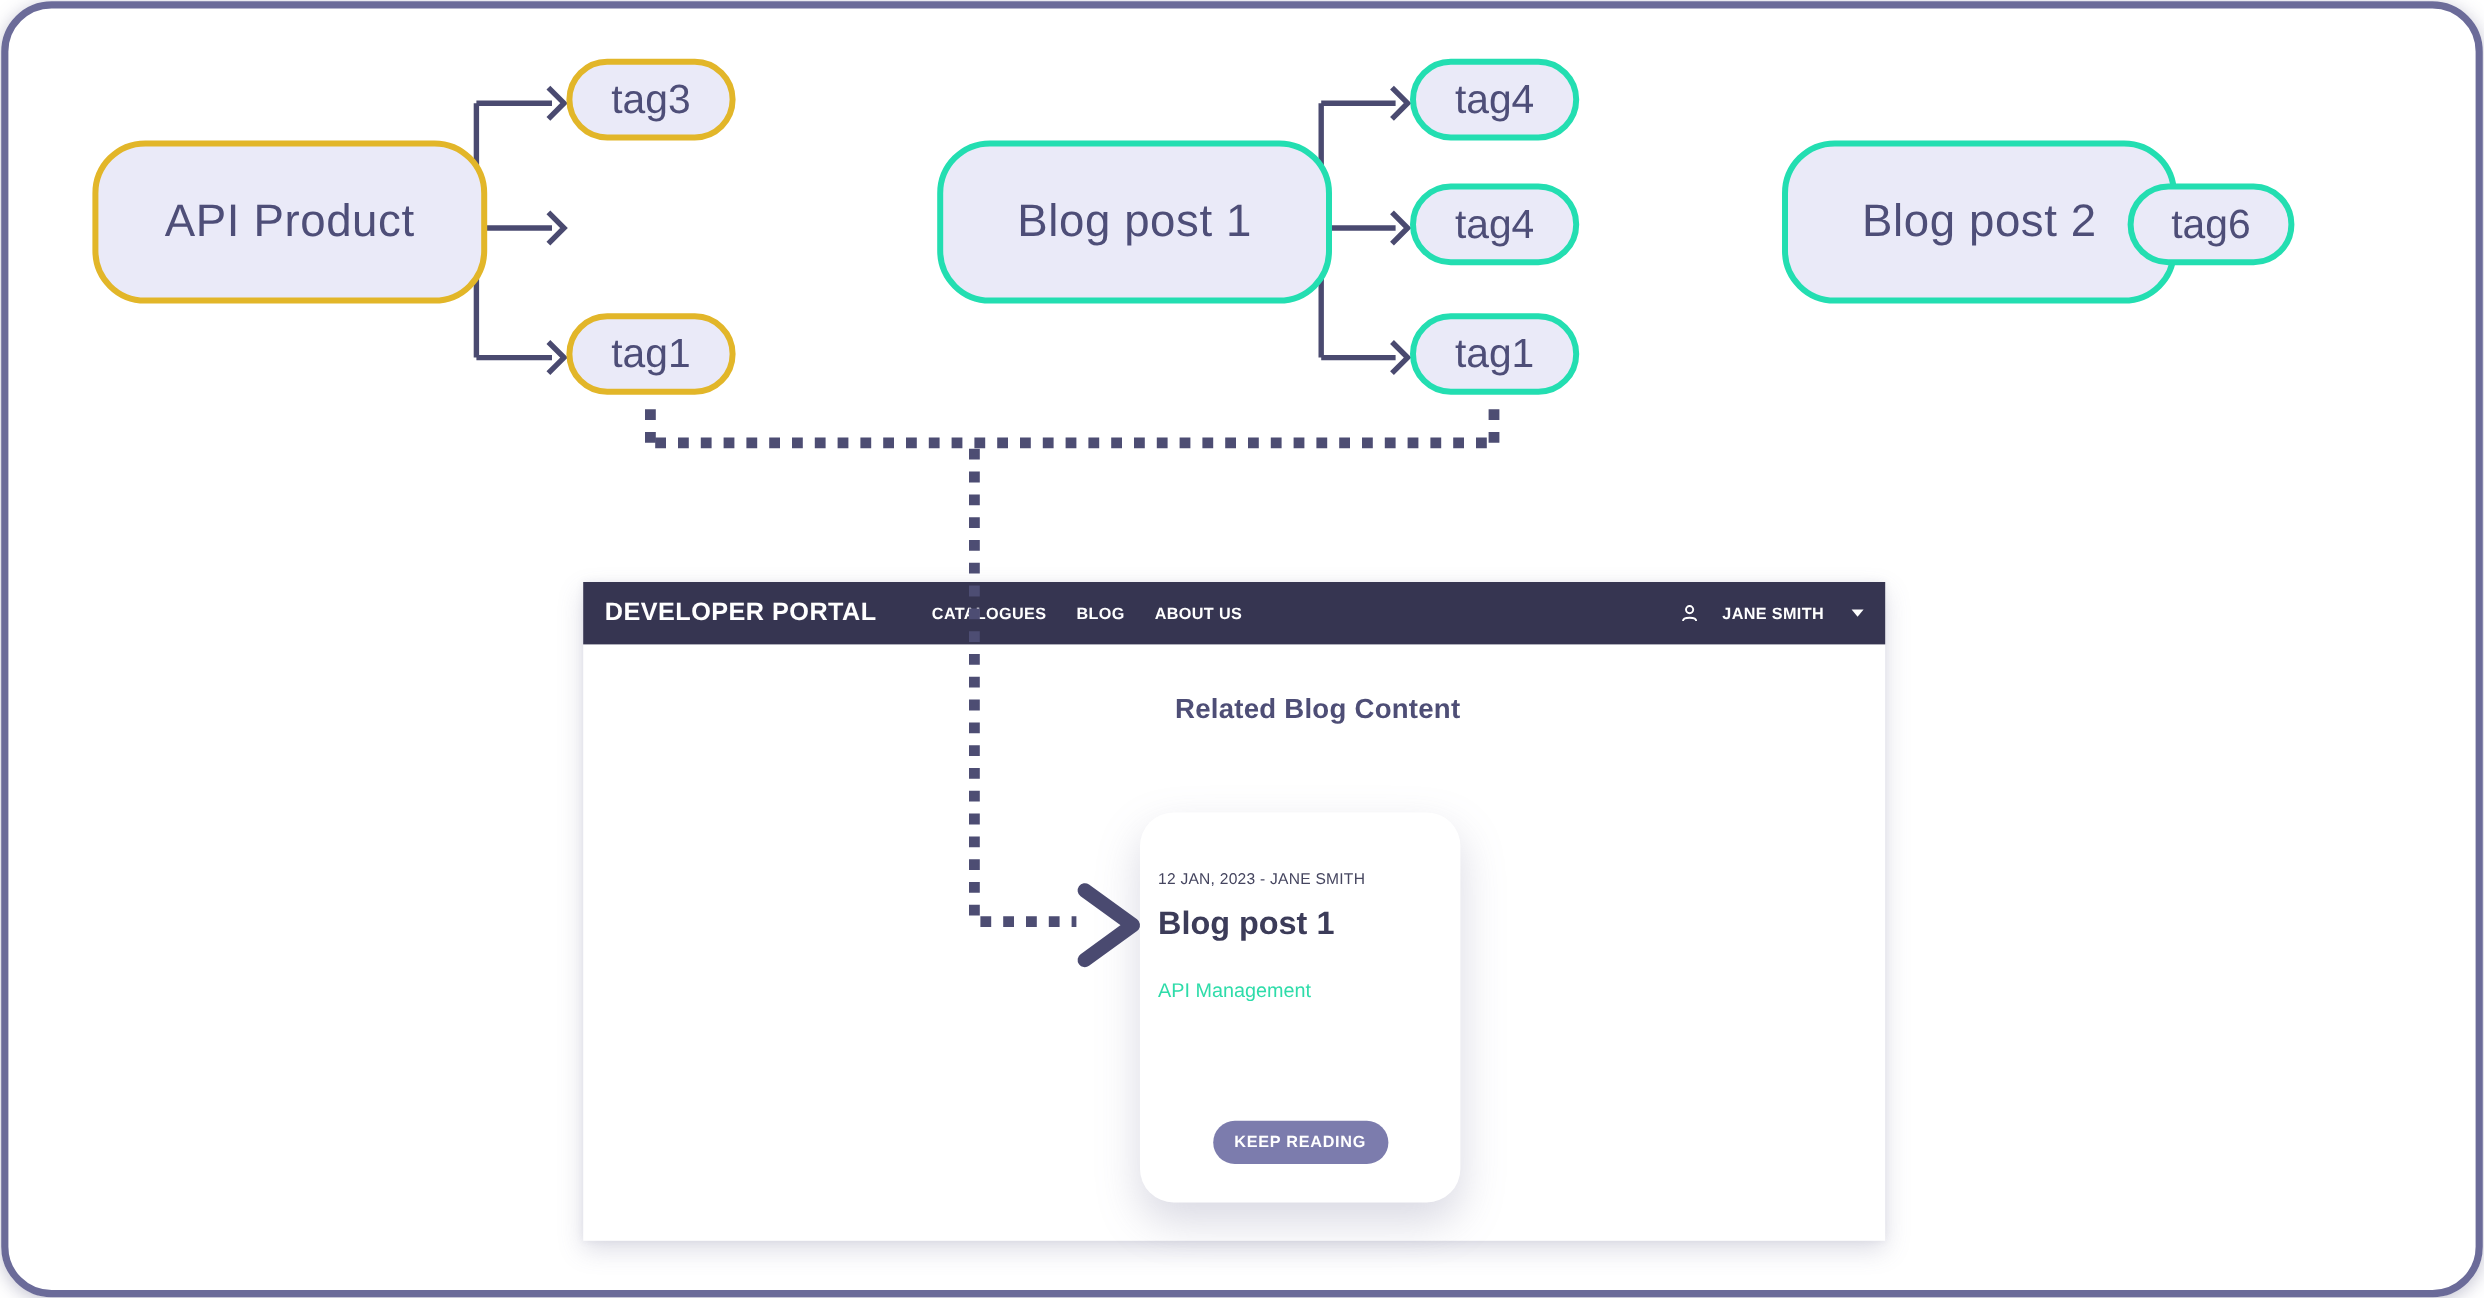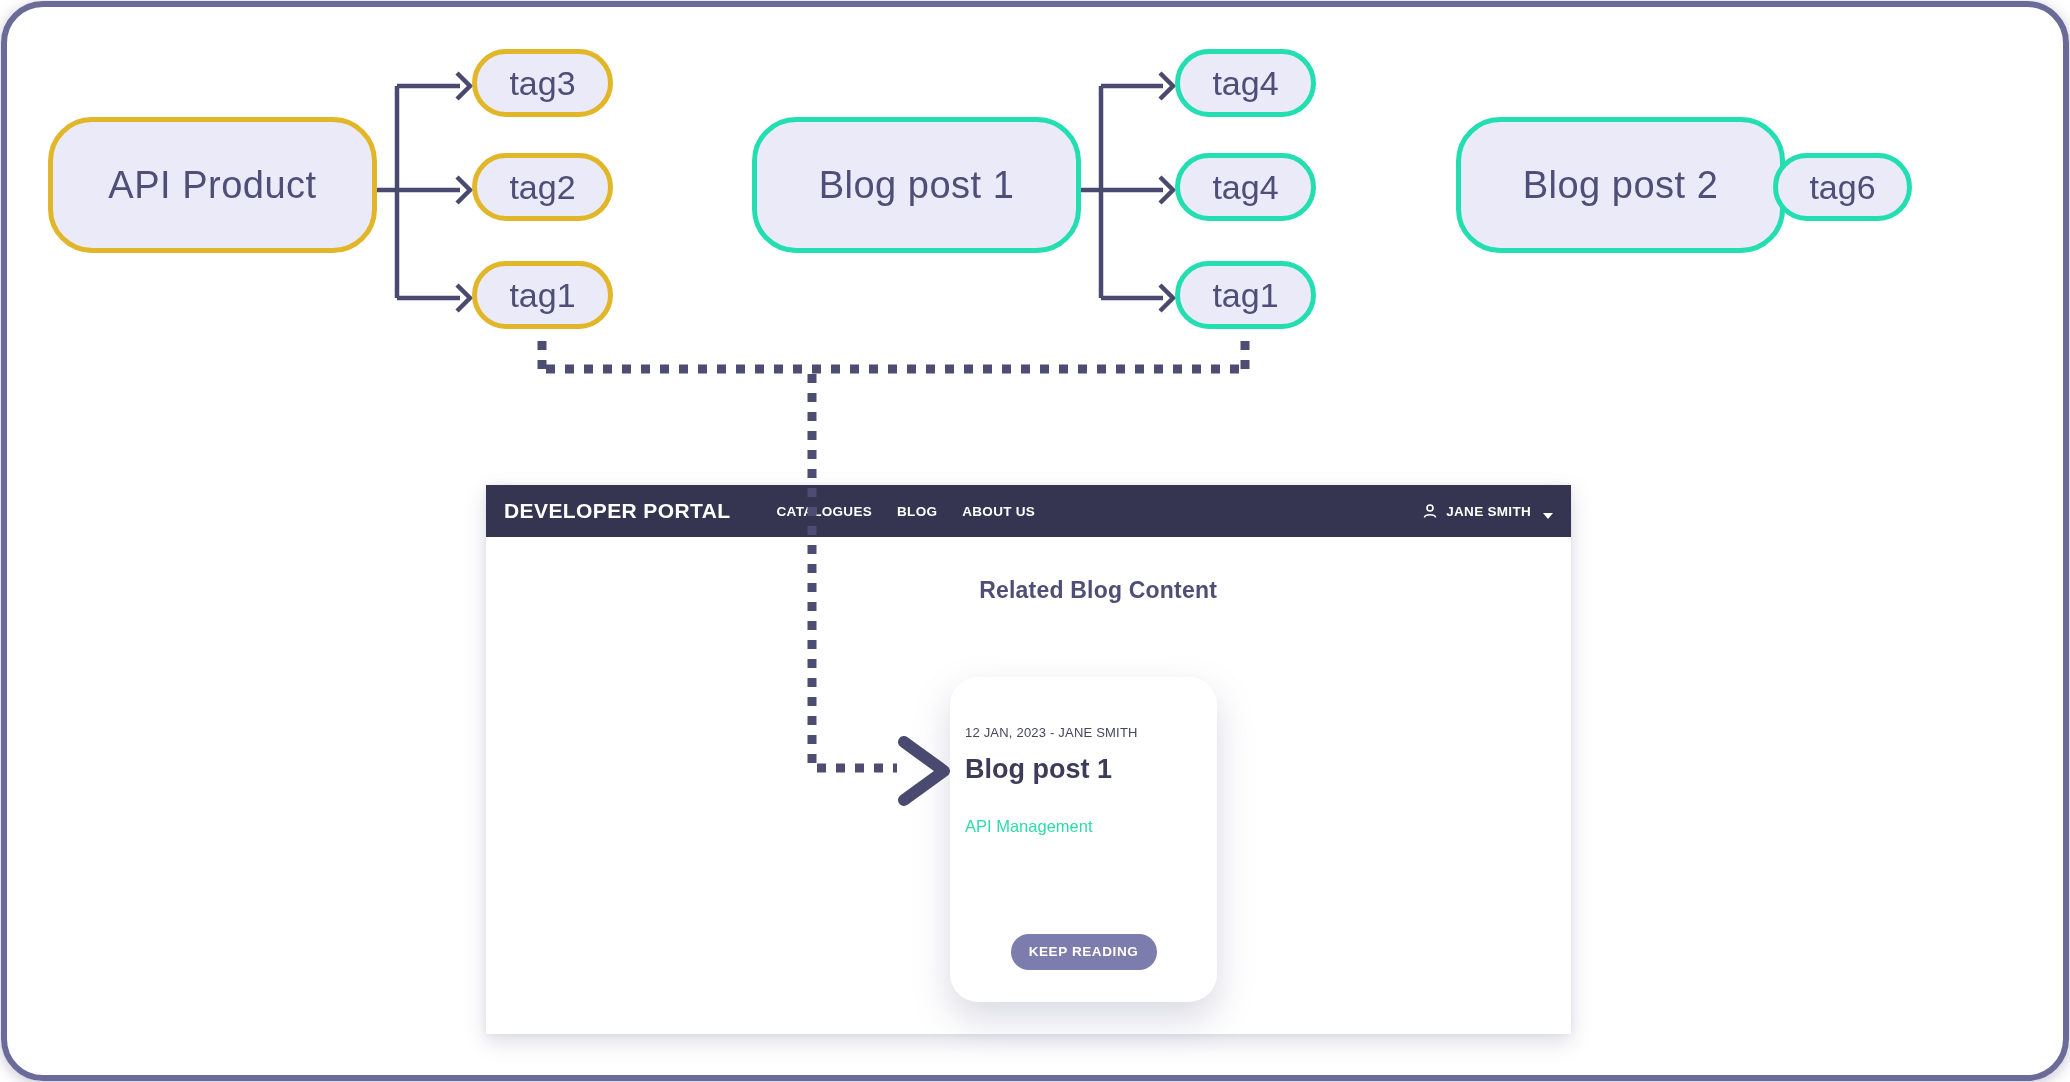--- a/index.html
+++ b/index.html
@@ -11,39 +11,39 @@
   *{margin:0;padding:0;box-sizing:border-box;}
   html,body{background:#fff;}
   body{font-family:"Liberation Sans","DejaVu Sans",sans-serif;}
   .stage{position:relative;width:2070px;height:1082px;background:#fff;overflow:hidden;}
   .frame{position:absolute;inset:1px;border:6px solid var(--frame-border);border-radius:42px;
          box-shadow:0 3px 14px rgba(90,90,130,.35);pointer-events:none;z-index:5;}
 
   
   .node{position:absolute;display:flex;align-items:center;justify-content:center;
         background:var(--node-fill);color:var(--node-text);z-index:3;}
-  .bigbox{width:329px;height:136px;border-radius:44px;border:5px solid;font-size:38px;letter-spacing:.5px;}
+  .bigbox{width:329px;height:136px;border-radius:44px;border:5px solid;font-size:38px;letter-spacing:.5px;margin-left:29px;}
   .pill{width:141px;height:68px;border-radius:37px;border:5px solid;font-size:34px;}
   .yellow{border-color:var(--accent-yellow);}
   .teal{border-color:var(--accent-teal);}
 
   svg.connector-layer{position:absolute;left:0;top:0;z-index:2;}
   .solid{stroke:var(--connector);stroke-width:4.5;fill:none;}
   .dots{stroke:var(--dotted);stroke-width:9;fill:none;stroke-dasharray:9 10;}
   .chev{stroke:var(--connector);stroke-width:12;fill:none;stroke-linecap:round;stroke-linejoin:round;}
 
   
   .portal{position:absolute;left:486px;top:485px;width:1085px;height:549px;background:#fff;
           box-shadow:0 8px 20px rgba(100,100,140,.22),0 0 6px rgba(100,100,140,.10);z-index:1;}
   .navbar{display:flex;align-items:center;height:52px;background:var(--navbar-bg);
           color:var(--navbar-text);padding:0 18px;}
   .brand{font-size:21px;font-weight:bold;letter-spacing:.4px;white-space:nowrap;}
   .menu{display:flex;gap:25px;margin-left:46px;}
   .menu-item{font-size:13.5px;font-weight:bold;letter-spacing:.3px;cursor:pointer;white-space:nowrap;}
-  .user{margin-left:auto;display:flex;align-items:flex-end;gap:8px;cursor:pointer;}
+  .user{margin-left:auto;display:flex;align-items:center;gap:19px;cursor:pointer;}
   .user-name{font-size:13.5px;font-weight:bold;letter-spacing:.3px;}
   .caret{width:0;height:0;border-left:5px solid transparent;border-right:5px solid transparent;
          border-top:6px solid #fff;margin-left:4px;}
   .content{position:relative;height:497px;}
   .section-title{position:absolute;left:464px;top:40px;width:267px;text-align:right;
                  font-size:23px;font-weight:600;color:#4E4E76;letter-spacing:.2px;white-space:nowrap;}
   .card{position:absolute;left:464px;top:140px;width:267px;height:325px;background:#fff;border-radius:28px;
         box-shadow:0 16px 36px rgba(120,120,155,.28);padding:48px 15px 0 15px;}
   .card-meta{font-size:13px;color:#45455F;letter-spacing:.2px;white-space:nowrap;}
   .card-title{margin-top:14px;font-size:27px;font-weight:bold;color:#3C3C59;}
@@ -95,23 +95,20 @@
       <path class="chev" d="M904 742 L944 771 L904 800"></path>
     </g>
   </svg>
 
   <div class="node bigbox yellow" style="left:48px;top:117px;">
     <span>API Product</span>
   </div>
   <div class="node pill yellow" style="left:472px;top:49px;">
     <span>tag3</span>
   </div>
-  <div class="node pill yellow" style="left:472px;top:153px;">
-    <span>tag2</span>
-  </div>
   <div class="node pill yellow" style="left:472px;top:261px;">
     <span>tag1</span>
   </div>
 
   <div class="node bigbox teal" style="left:752px;top:117px;">
     <span>Blog post 1</span>
   </div>
   <div class="node pill teal" style="left:1175px;top:49px;">
     <span>tag4</span>
   </div>

